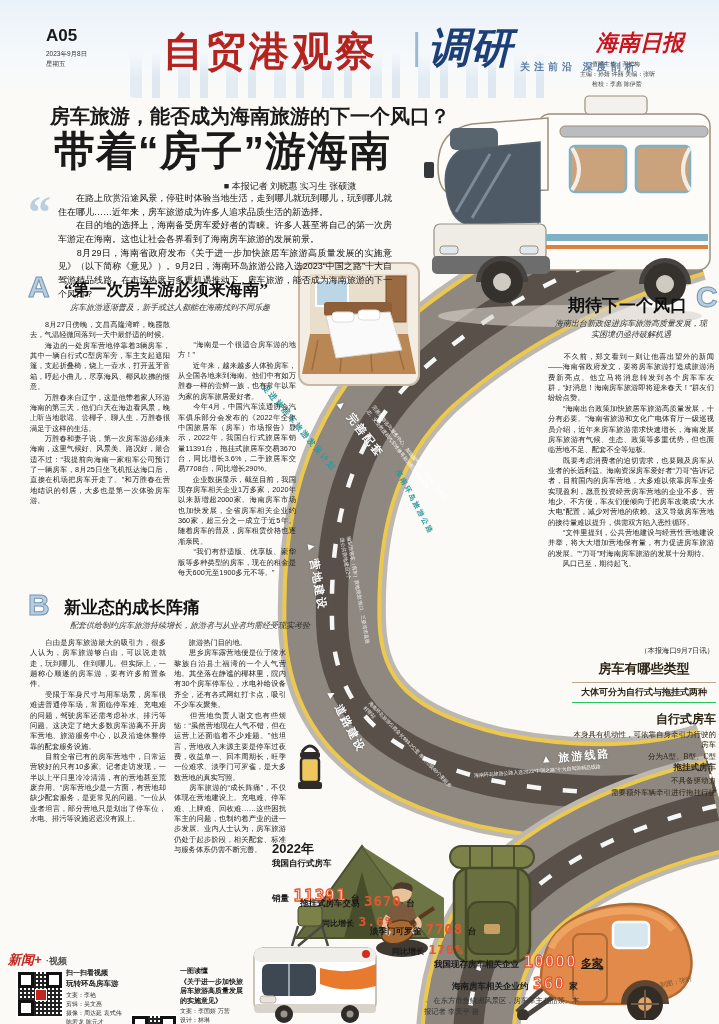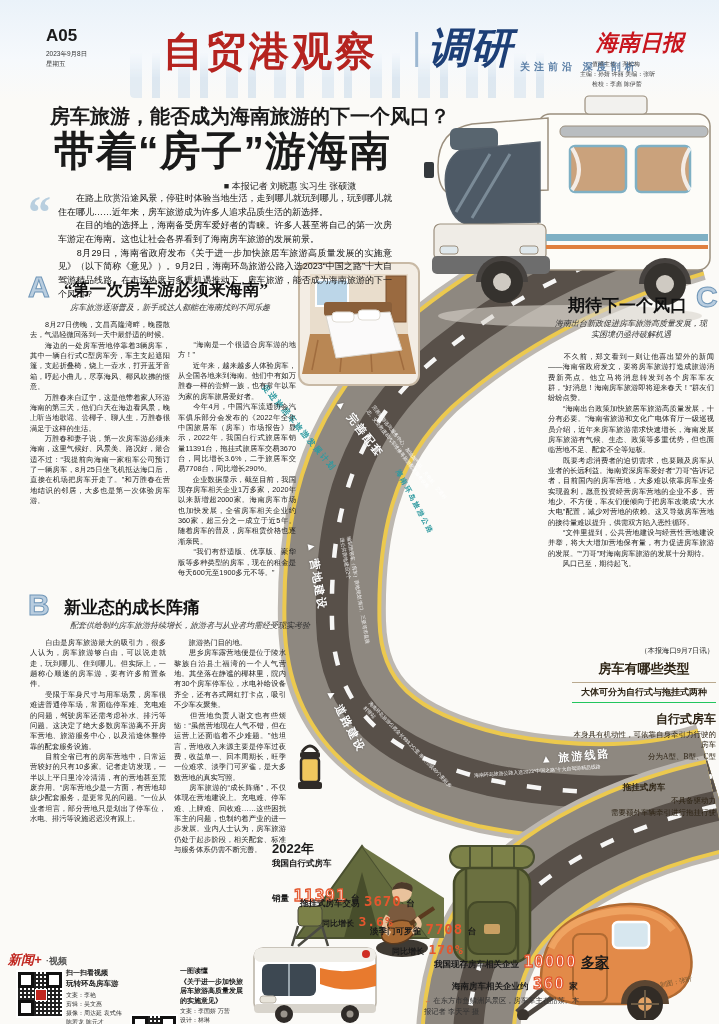--- a/index.html
+++ b/index.html
@@ -174,21 +174,21 @@
 　　“文件里提到，公共营地建设与经营性营地建设并举，将大大增加营地保有量，有力促进房车旅游的发展。”“刀哥”对海南房车旅游的发展十分期待。
 　　风口已至，期待起飞。</div>
   <div class="abs" style="left:548px;top:646px;width:166px;text-align:right;font-size:7.3px;color:#222;z-index:5;">（本报海口9月7日讯）</div>
 
   <div class="abs" style="left:572px;top:660px;width:144px;z-index:5;font-family:'Liberation Serif',serif;color:#2e2415;">
     <div style="text-align:center;font-size:13px;font-weight:900;">房车有哪些类型</div>
     <div style="text-align:center;font-size:9px;font-weight:bold;margin-top:4px;border-top:1px solid #b9a98f;border-bottom:1px solid #22c55e;padding:3px 0;">大体可分为自行式与拖挂式两种</div>
     <div style="text-align:right;font-size:12px;font-weight:900;margin-top:8px;">自行式房车</div>
     <div style="text-align:right;font-size:7.5px;margin-top:2px;">本身具有机动性，可依靠自身牵引力行驶的房车</div>
     <div style="text-align:right;font-size:7.5px;margin-top:2px;">分为A型、B型、C型</div>
-    <div style="text-align:center;font-size:8.5px;font-weight:900;margin-top:20px;">拖挂式房车</div>
+    <div style="text-align:right;font-size:8.5px;font-weight:900;margin-top:0;">拖挂式房车</div>
     <div style="text-align:right;font-size:7.5px;margin-top:2px;">不具备驱动力</div>
     <div style="text-align:right;font-size:7.5px;margin-top:2px;">需要额外车辆牵引进行拖挂行驶</div>
   </div>
 
   <svg class="abs" style="left:292px;top:736px;z-index:3;" width="36" height="60" viewBox="0 0 36 60">
     <path d="M10 16 Q18 4 26 16" stroke="#2f2b28" stroke-width="3" fill="none"></path>
     <rect x="8" y="16" width="20" height="6" rx="2" fill="#2f2b28"></rect>
     <rect x="9" y="22" width="18" height="24" rx="3" fill="#f0c75e" stroke="#2f2b28" stroke-width="2.5"></rect>
     <rect x="6" y="46" width="24" height="7" rx="2" fill="#2f2b28"></rect>
   </svg>
@@ -271,21 +271,21 @@
     <span style="font-size:8.5px;font-weight:bold;">台</span>
     <div style="margin-top:2px;margin-left:22px;">
       <span style="font-size:8px;font-weight:bold;">同比增长</span>
       <span class="stat-num" style="font-size:13px;">170%</span>
     </div>
   </div>
 
   <div class="abs" style="left:434px;top:952px;z-index:6;white-space:nowrap;">
     <span style="font-size:8.5px;font-weight:bold;">我国现存房车相关企业</span>
     <span class="stat-num hollow" style="font-size:16px;">10000</span>
-    <span style="font-size:14px;font-weight:bold;text-decoration:underline;">多家</span>
+    <span style="font-size:11px;font-weight:bold;text-decoration:underline;">多家</span>
   </div>
   <div class="abs" style="left:452px;top:974px;z-index:6;white-space:nowrap;">
     <span style="font-size:8.5px;font-weight:bold;">海南房车相关企业约</span>
     <span class="stat-num hollow" style="font-size:16px;">360</span>
     <span style="font-size:8.5px;font-weight:bold;">家</span>
   </div>
 
   <div class="abs" style="left:424px;top:996px;width:158px;font-size:7.3px;line-height:1.45;color:#333;z-index:6;">
     <span style="color:#e4572e;font-weight:bold;">←</span>
     <span>在东方市鱼鳞洲风景区，房车车主在品茶。本报记者 李天平 摄</span>

